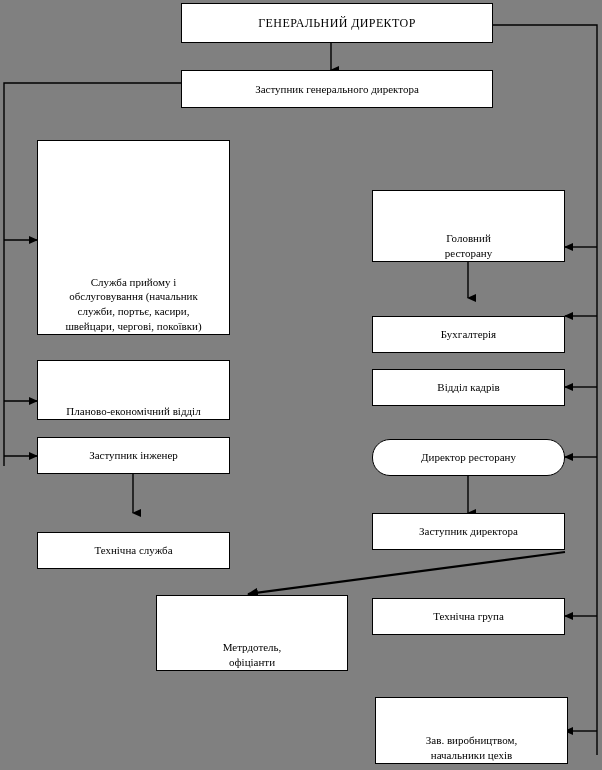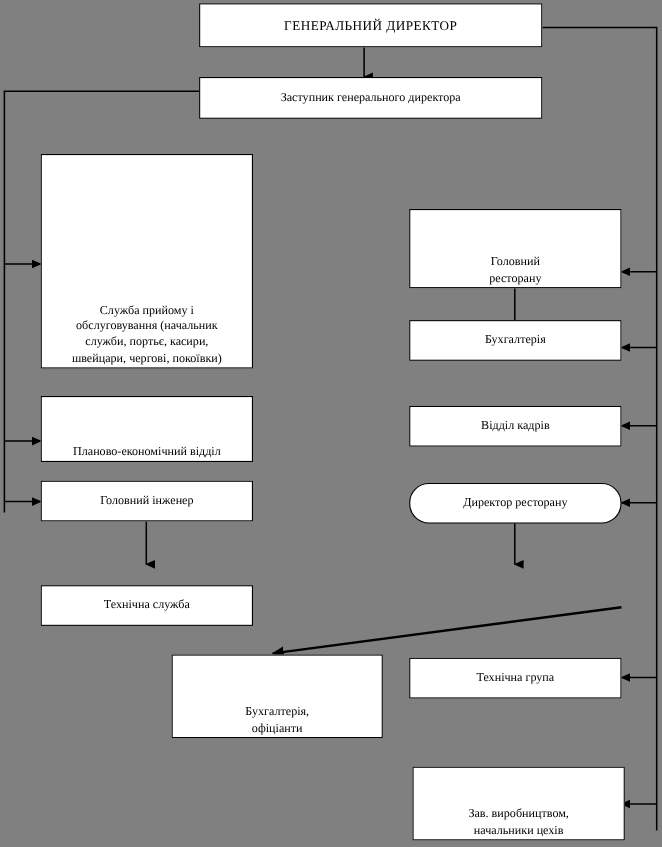--- a/index.html
+++ b/index.html
@@ -114,41 +114,44 @@
   <div class="node" style="left: 37px; top: 140px; width: 193px; height: 195px;">
     <span class="node-label">Служба прийому і
 обслуговування (начальник
 служби, портьє, касири,
 швейцари, чергові, покоївки)</span>
   </div>
   <div class="node" style="left: 37px; top: 360px; width: 193px; height: 60px;">
     <span class="node-label">Планово-економічний відділ</span>
   </div>
   <div class="node center-v" style="left: 37px; top: 437px; width: 193px; height: 37px;">
-    <span class="node-label">Головний інженер</span>
+    <span class="node-label">Заступник інженер</span>
   </div>
   <div class="node center-v" style="left: 37px; top: 513px; width: 193px; height: 37px; margin-top: 19px;">
     <span class="node-label">Технічна служба</span>
   </div>
   <div class="node" style="left: 156px; top: 595px; width: 192px; height: 76px;">
-    <span class="node-label">Бухгалтерія,
+    <span class="node-label">Метрдотель,
 офіціанти</span>
   </div>
   <div class="node" style="left: 372px; top: 190px; width: 193px; height: 72px;">
     <span class="node-label">Головний
 ресторану</span>
   </div>
-  <div class="node center-v" style="left: 372px; top: 291px; width: 193px; height: 37px;">
+  <div class="node center-v" style="left: 372px; top: 316px; width: 193px; height: 37px;">
     <span class="node-label">Бухгалтерія</span>
   </div>
   <div class="node center-v" style="left: 372px; top: 369px; width: 193px; height: 37px;">
     <span class="node-label">Відділ  кадрів</span>
   </div>
   <div class="node center-v" style="left: 372px; top: 439px; width: 193px; height: 37px; border-radius: 18px;">
     <span class="node-label">Директор ресторану</span>
+  </div>
+  <div class="node center-v" style="left: 372px; top: 513px; width: 193px; height: 37px;">
+    <span class="node-label">Заступник директора</span>
   </div>
   <div class="node center-v" style="left: 372px; top: 598px; width: 193px; height: 37px;">
     <span class="node-label">Технічна група</span>
   </div>
   <div class="node" style="left: 375px; top: 697px; width: 193px; height: 67px;">
     <span class="node-label">Зав. виробництвом,
 начальники цехів</span>
   </div>
 
 </div>

